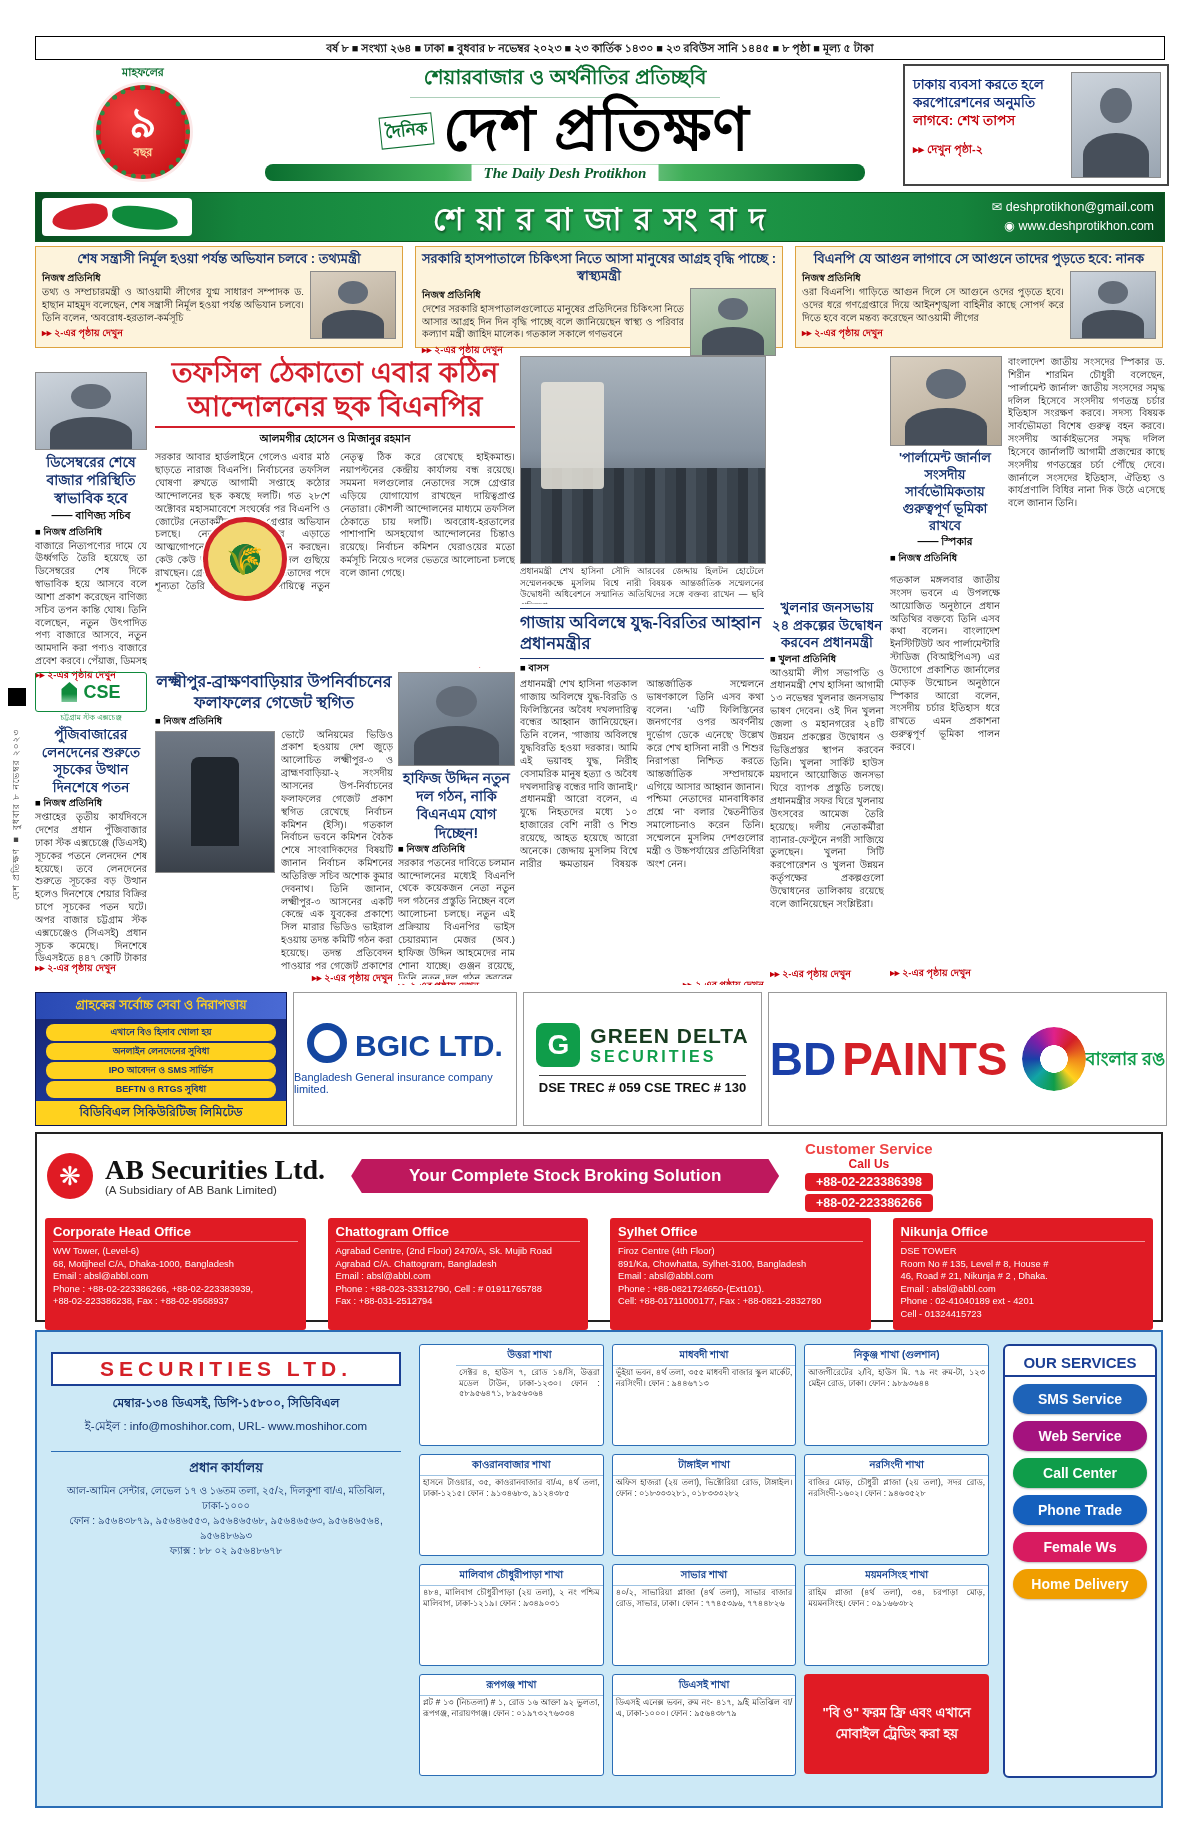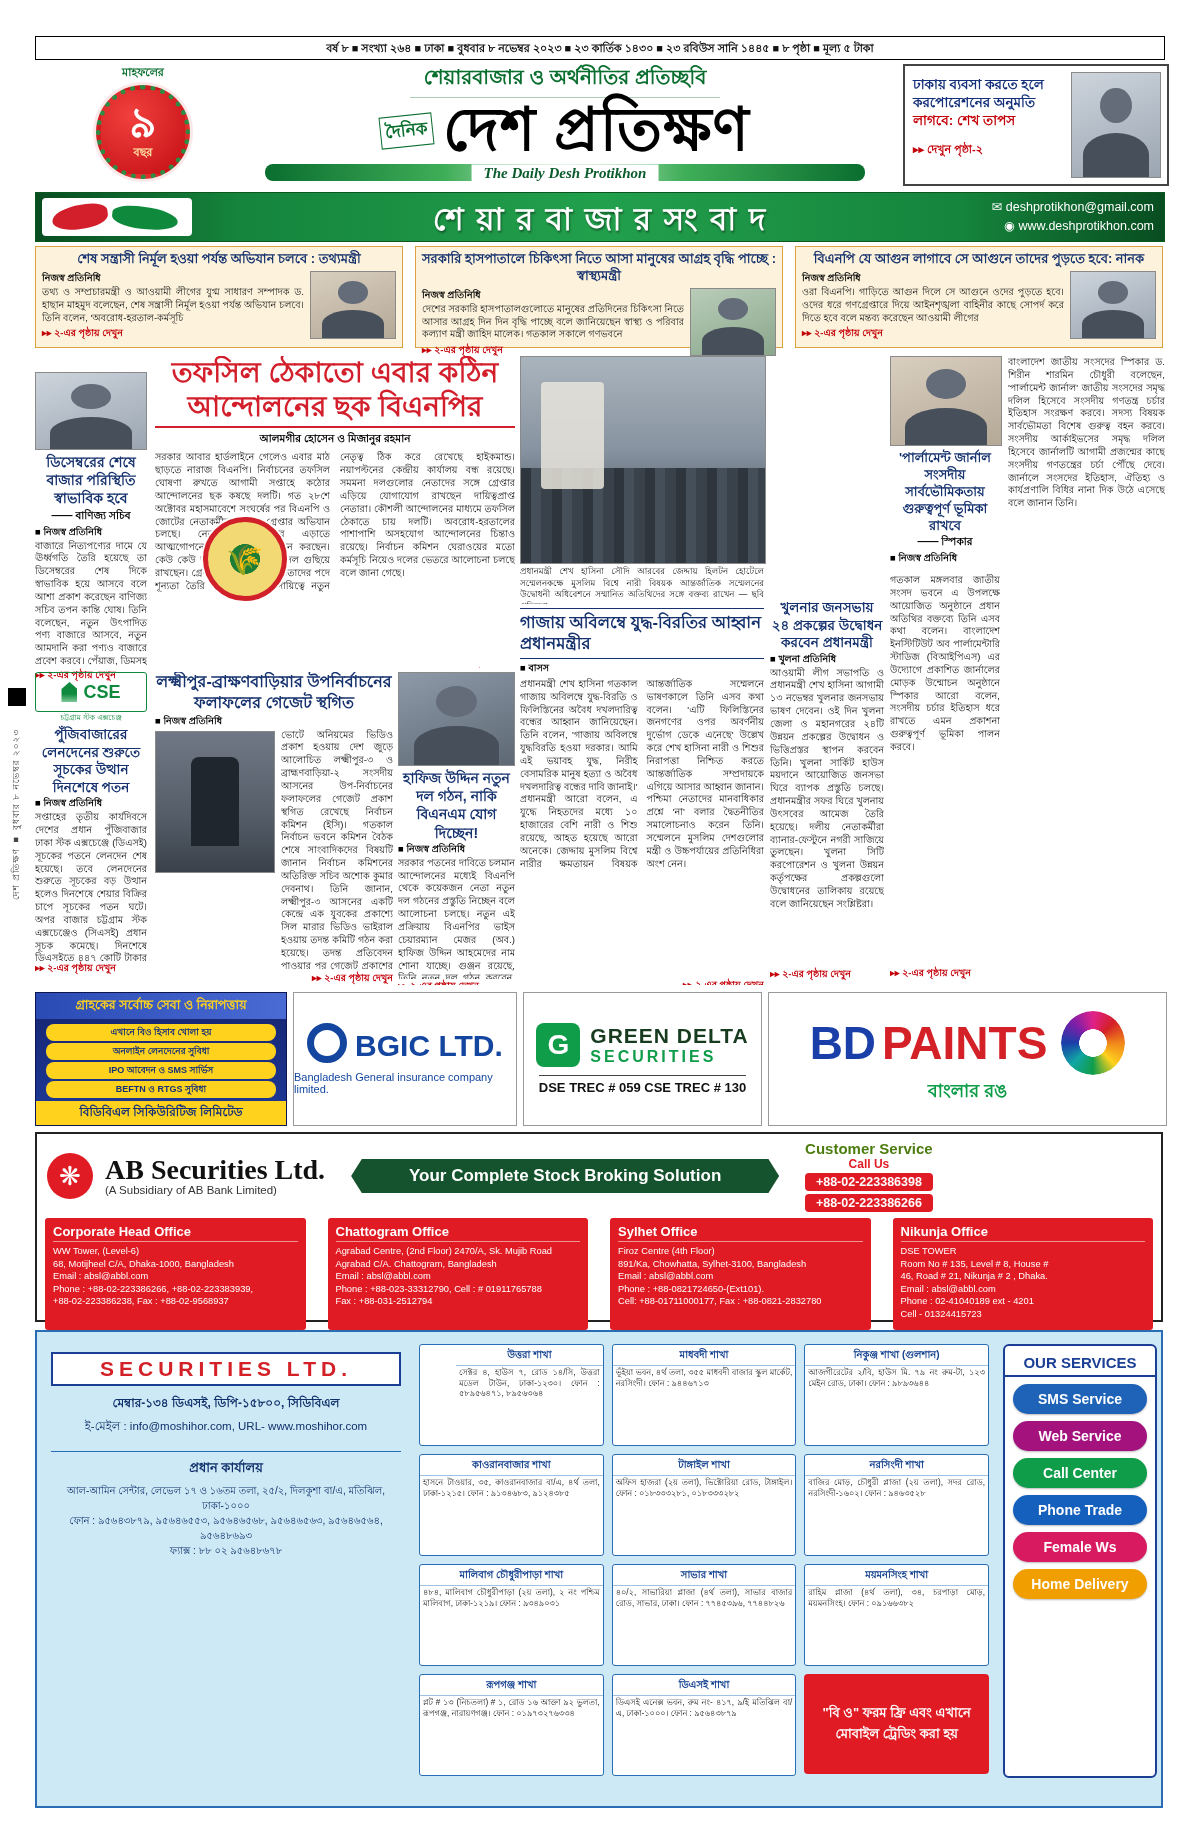--- a/index.html
+++ b/index.html
@@ -246,43 +246,43 @@
       <span style="width:44px;height:44px;border-radius:8px;background:#0f9d4a;color:#fff;font-weight:bold;font-size:28px;
                    display:flex;align-items:center;justify-content:center;">G</span>
       <span style="text-align:left;">
         <span style="display:block;font-size:21px;font-weight:bold;color:#173b1f;letter-spacing:1px;">GREEN DELTA</span>
         <span style="display:block;font-size:16px;font-weight:bold;color:#0f9d4a;letter-spacing:3px;">SECURITIES</span>
       </span>
     </div>
     <div style="font-size:13px;font-weight:bold;color:#111;margin-top:8px;border-top:1px solid #444;padding-top:4px;">DSE TREC # 059  CSE TREC # 130</div>
   </div>
 
-  <div class="abs" style="left:768px;top:992px;width:397px;height:132px;border:1px solid #999;background:#fff;display:flex;flex-direction:column;align-items:center;justify-content:center;">
+  <div class="abs" style="left:768px;top:992px;width:397px;height:132px;border:1px solid #999;background:#fff;display:flex;flex-direction:row;align-items:center;justify-content:center;">
     <div style="display:flex;align-items:center;gap:6px;">
       <span style="font-size:46px;font-weight:bold;color:#1a3fa8;">BD</span>
       <span style="font-size:46px;font-weight:bold;color:#d42027;">PAINTS</span>
       <span style="width:64px;height:64px;border-radius:50%;margin-left:8px;
                    background:conic-gradient(#e0218a,#d42027,#f0861a,#ffd21e,#0f9d4a,#12a5a5,#1a3fa8,#7a1fa8,#e0218a);
                    -webkit-mask:radial-gradient(circle,transparent 30%,#000 31%);mask:radial-gradient(circle,transparent 30%,#000 31%);"></span>
     </div>
     <div style="font-size:18px;font-weight:bold;color:#0f9d4a;margin-top:2px;">বাংলার রঙ</div>
   </div>
 
   <div class="abs" style="left:35px;top:1132px;width:1128px;height:190px;border:2px solid #222;background:#fff;box-sizing:border-box;">
     <div style="display:flex;align-items:center;padding:6px 10px 4px;gap:12px;">
       <span style="width:46px;height:46px;border-radius:50%;background:#e01b24;color:#fff;font-size:26px;
                    display:flex;align-items:center;justify-content:center;flex:none;">❋</span>
       <span>
         <span style="display:block;font-family:'Liberation Serif',serif;font-size:28px;font-weight:bold;color:#111;line-height:1;">AB Securities Ltd.</span>
         <span style="display:block;font-size:11.5px;color:#333;">(A Subsidiary of AB Bank Limited)</span>
       </span>
-      <span style="flex:1;max-width:420px;margin:0 14px;background:#14532d;color:#fff;font-weight:bold;font-size:17px;text-align:center;
+      <span style="flex:1;max-width:420px;margin:0 14px;background:#be185d;color:#fff;font-weight:bold;font-size:17px;text-align:center;
                    padding:7px 4px;clip-path:polygon(2.5% 0,97.5% 0,100% 50%,97.5% 100%,2.5% 100%,0 50%);">Your Complete Stock Broking Solution</span>
       <span style="text-align:center;flex:none;">
-        <span style="display:block;font-size:15px;font-weight:bold;color:#4d7c0f;">Customer Service</span>
+        <span style="display:block;font-size:15px;font-weight:bold;color:#ef4444;">Customer Service</span>
         <span style="display:block;font-size:12px;font-weight:bold;color:#e01b24;">Call Us</span>
         <span class="pill" style="display:block;margin-top:2px;">+88-02-223386398</span>
         <span class="pill" style="display:block;margin-top:3px;">+88-02-223386266</span>
       </span>
     </div>
     <div style="display:flex;gap:22px;padding:2px 8px;">
       <div class="office" style="flex:1;height:100px;">
         <h4>Corporate Head Office</h4>
         <div class="ofc-body pre">WW Tower, (Level-6)
 68, Motijheel C/A, Dhaka-1000, Bangladesh

